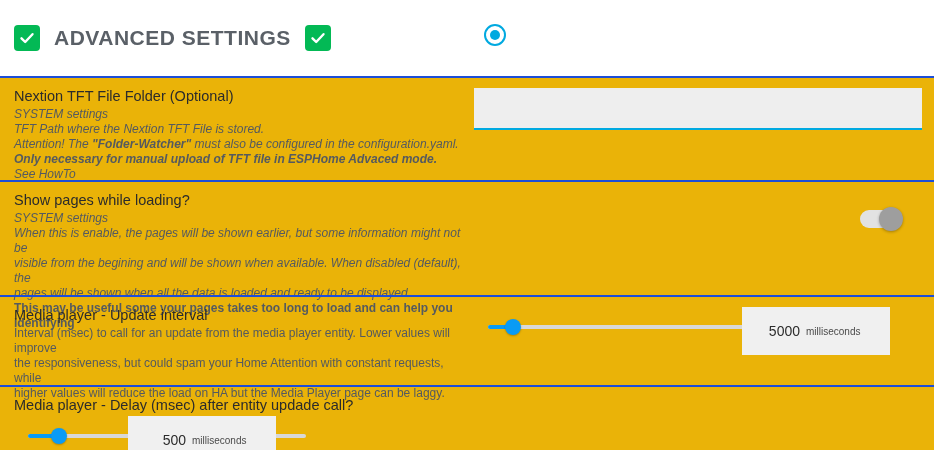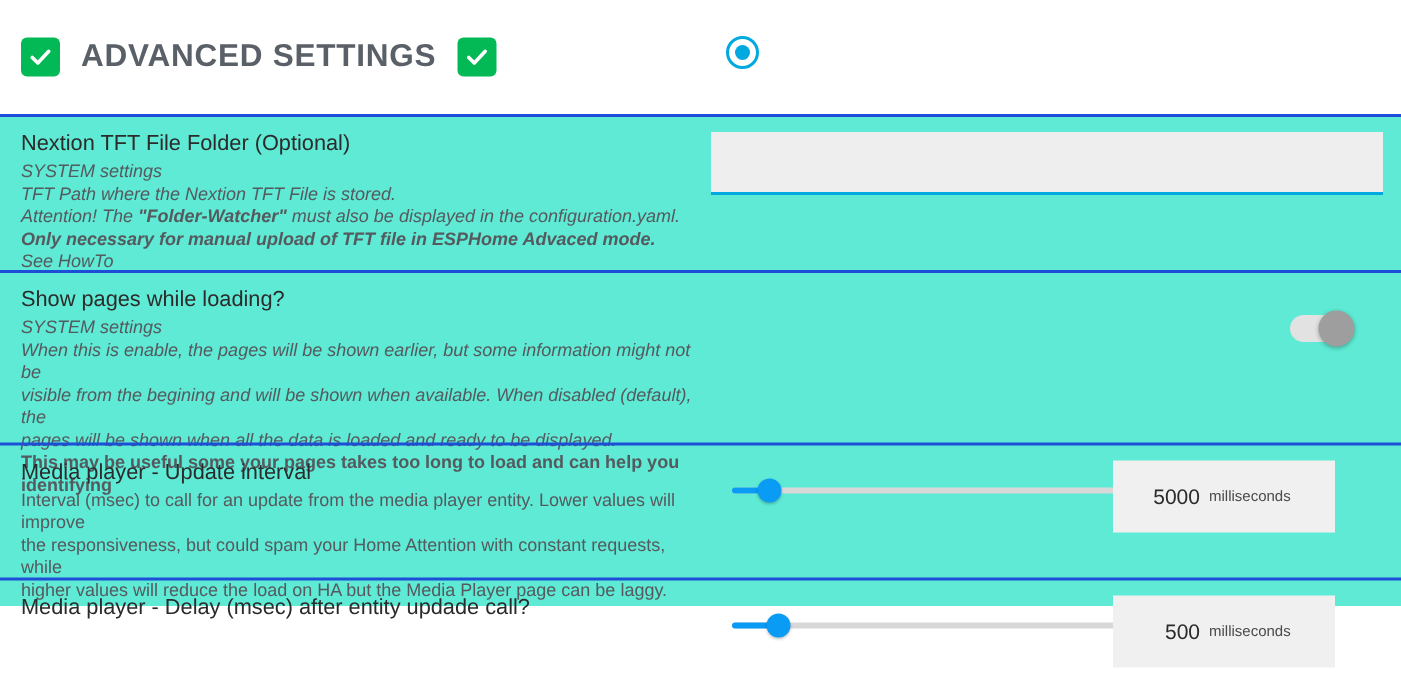--- a/index.html
+++ b/index.html
@@ -10,22 +10,22 @@
     width: 934px;
     height: 450px;
     background: #ffffff;
     font-family: "Liberation Sans", sans-serif;
     color: #2b2b2b;
     overflow: hidden;
   }
   .page {
     position: relative;
     width: 934px;
-    height: 404px;
-    background: #5eead4;
+    height: 450px;
+    background: #eab308;
   }
 
   
   .header {
     position: relative;
     height: 76px;
     display: flex;
     align-items: center;
     padding: 0 14px;
     box-sizing: border-box;
@@ -195,21 +195,21 @@
   }
   .value-unit {
     font-size: 10px;
     color: #4a4a4a;
   }
 
   
   #row-tft { height: 104px; }
   #row-pages { height: 115px; }
   #row-update { height: 90px; }
-  #row-delay  { height: 62px; }
+  #row-delay  { height: 62px; flex-direction: column; }
 </style>
 </head>
 <body>
 
 <div class="page">
 
   <div class="header">
     <span class="check-box">
       <svg width="18" height="18" viewBox="0 0 18 18">
         <path d="M3.5 9.3 L7.2 13 L14.5 5.2" fill="none" stroke="#ffffff" stroke-width="2.4" stroke-linecap="round" stroke-linejoin="round"></path>
@@ -225,21 +225,21 @@
       <span class="radio-inner"></span>
     </span>
   </div>
 
   <div class="row" id="row-tft">
     <div class="row-left">
       <div class="row-title">Nextion TFT File Folder (Optional)</div>
       <div class="desc">
         <div class="it">SYSTEM settings</div>
         <div class="it">TFT Path where the Nextion TFT File is stored.</div>
-        <div class="it"><span>Attention! The </span><span class="bi">"Folder-Watcher"</span><span> must also be displayed in the configuration.yaml.</span></div>
+        <div class="it"><span>Attention! The </span><span class="bi">"Folder-Watcher"</span><span> must also be configured in the configuration.yaml.</span></div>
         <div class="bi">Only necessary for manual upload of TFT file in ESPHome Advaced mode.</div>
         <div class="it">See HowTo</div>
       </div>
     </div>
     <div class="row-right">
       <input class="text-input" type="text" value="" placeholder="" style="">
     </div>
   </div>
 
   <div class="row" id="row-pages">

